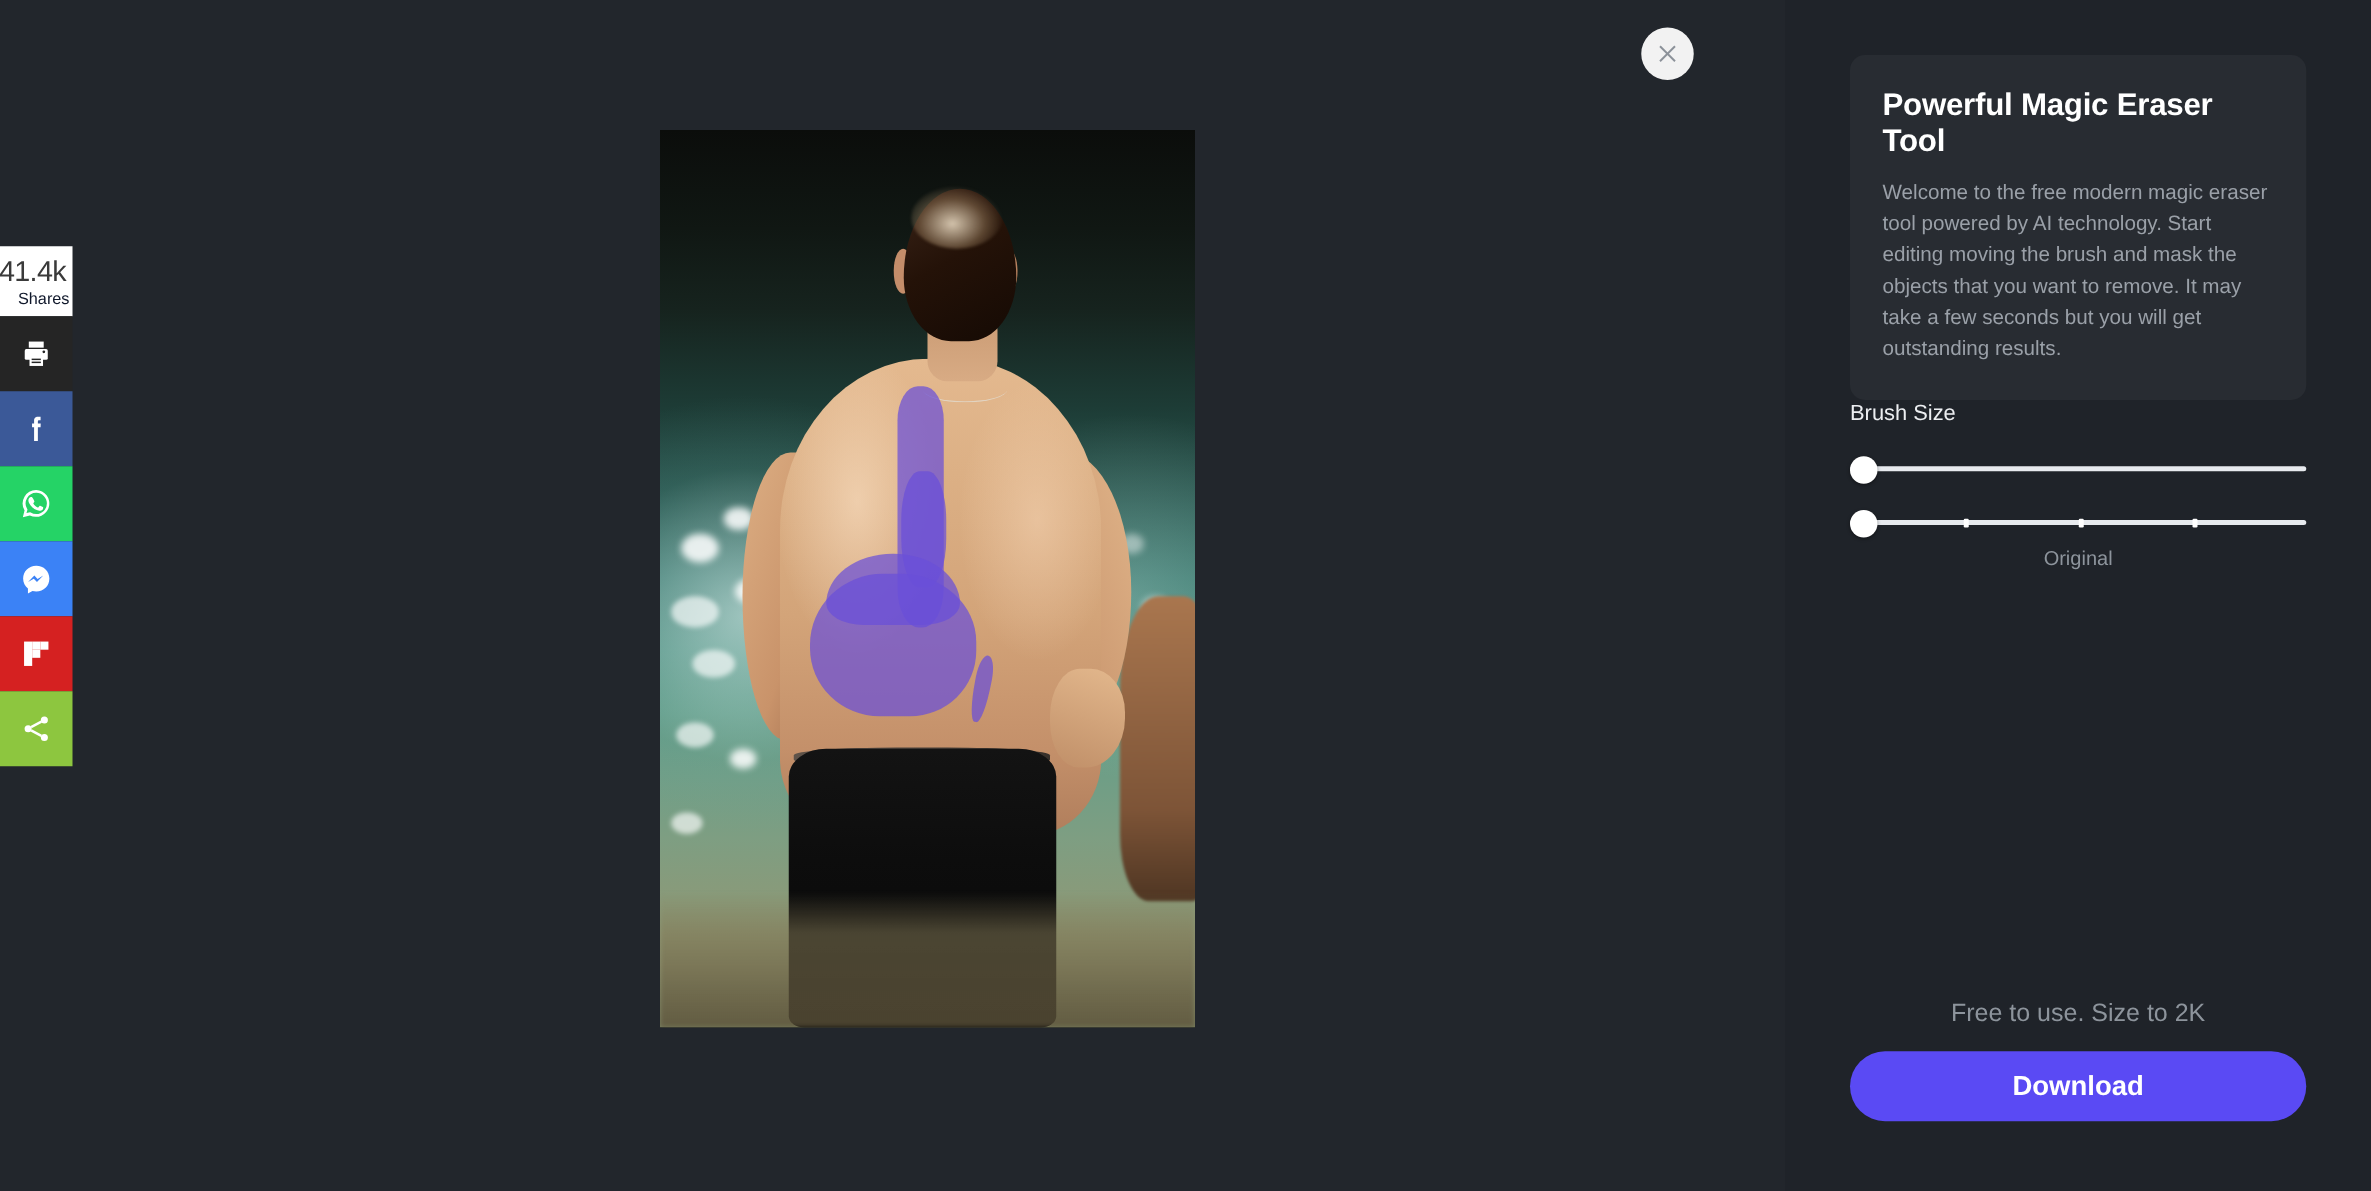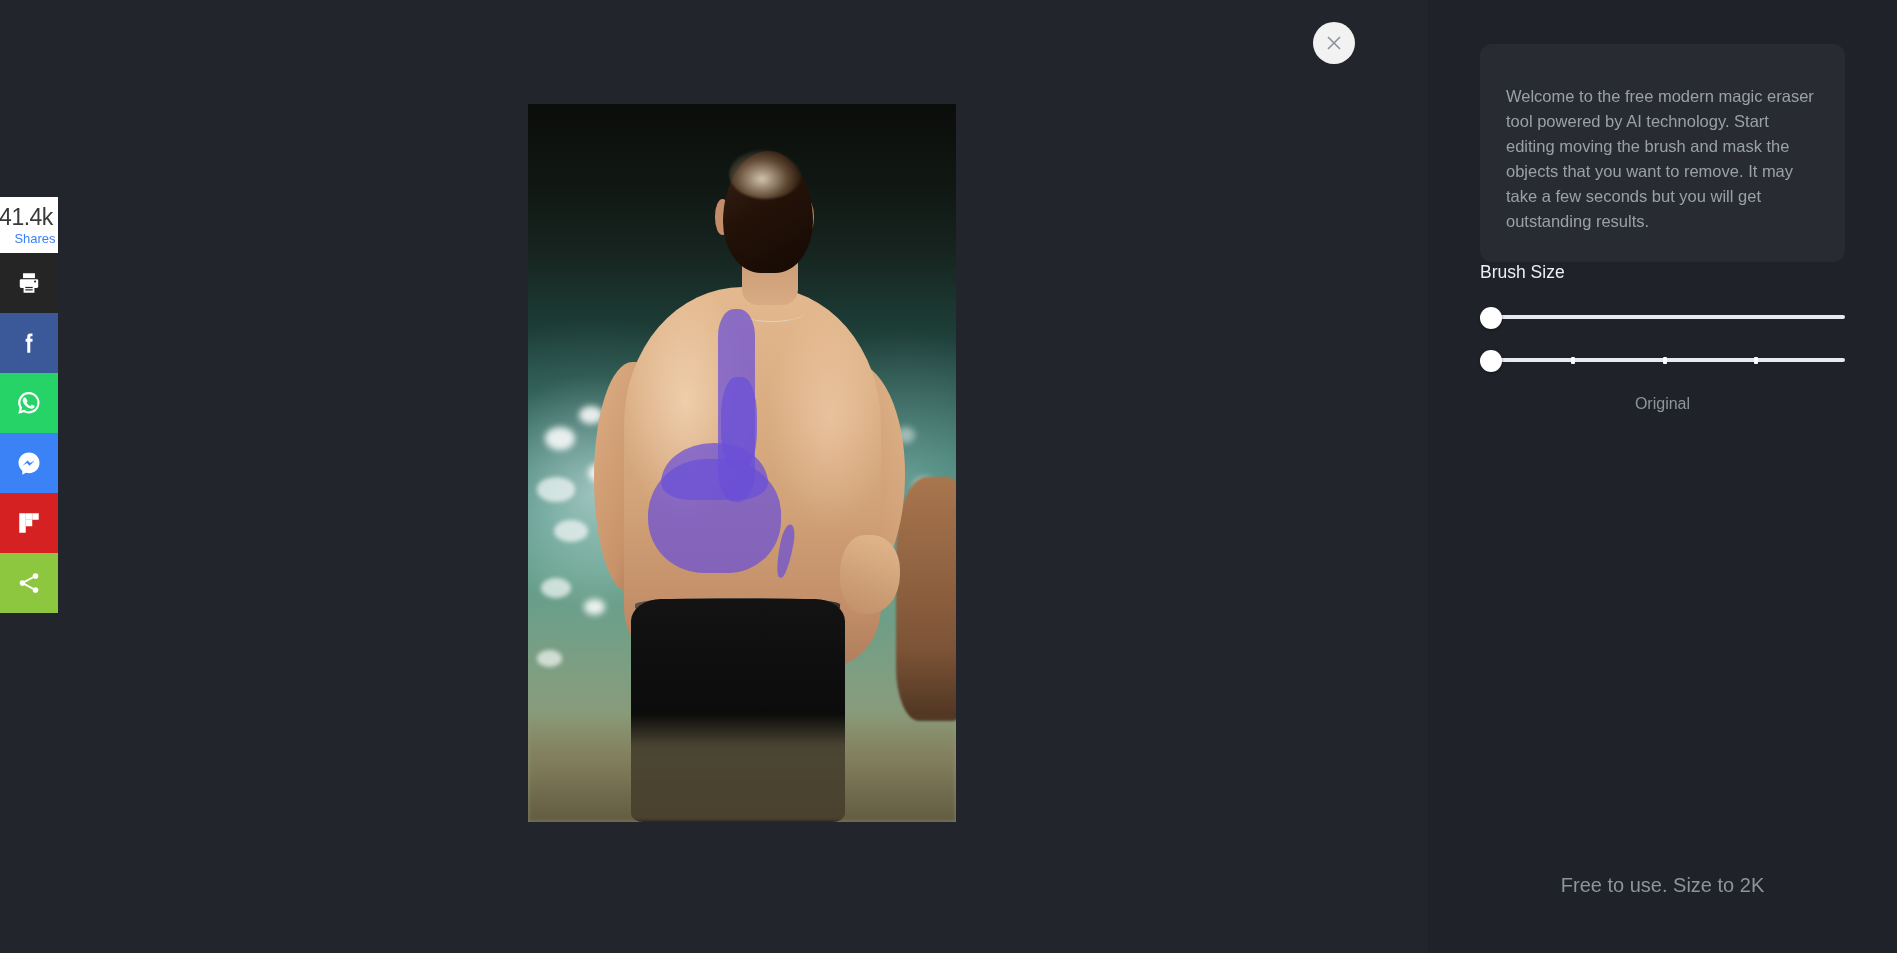--- a/index.html
+++ b/index.html
@@ -18,21 +18,21 @@
     position:absolute;left:0;top:197px;width:58px;z-index:60;
     display:flex;flex-direction:column;
   }
   .share-count{
     background:#ffffff;color:#3a3a3a;
     height:56px;width:58px;
     display:flex;flex-direction:column;align-items:center;justify-content:center;
     line-height:1;
   }
   .share-count .num{font-size:23px;letter-spacing:-.5px;margin-left:-6px;}
-  .share-count .lbl{font-size:13px;margin-top:3px;color:#3b82f6;margin-left:12px;}
+  .share-count .lbl{font-size:13px;margin-top:3px;color:#0f172a;margin-left:12px;}
   .share-btn{
     width:58px;height:60px;
     display:flex;align-items:center;justify-content:center;
     cursor:pointer;
   }
   .share-btn svg{display:block;}
   .sb-print{background:#252525;}
   .sb-facebook{background:#3b5998;}
   .sb-whatsapp{background:#25d366;}
   .sb-messenger{background:#3b82f6;}
@@ -226,21 +226,21 @@
   .btn{
     display:block;width:100%;border:none;cursor:pointer;
     background:#5a4af4;color:#ffffff;
     font-family:inherit;font-weight:bold;
     border-radius:28px;
   }
   .btn-erase{margin-top:46px;height:56px;font-size:22px;}
   .btn-download{margin-top:18px;height:56px;font-size:22px;}
 
   .under-btn{
-    margin-top:26px;text-align:center;
+    margin-top:12px;text-align:center;
     font-size:16px;color:#8d949c;cursor:pointer;
   }
   .footer-area{
     position:absolute;left:52px;right:52px;bottom:56px;
   }
   .footer-note{
     text-align:center;font-size:20px;color:#8d949c;
   }
 </style>
 </head>
@@ -370,20 +370,21 @@
           <line x1="8.2" y1="10.8" x2="15.8" y2="6.7" stroke="#fff" stroke-width="1.8"></line>
           <line x1="8.2" y1="13.2" x2="15.8" y2="17.3" stroke="#fff" stroke-width="1.8"></line>
         </svg>
       </span>
     </div>
   </div>
 
   <div class="sidebar">
 
     <div class="info-card">
+      <div class="info-title">Powerful Magic Eraser Tool</div>
       <div class="info-body">Welcome to the free modern magic eraser tool powered by AI technology. Start editing moving the brush and mask the objects that you want to remove. It may take a few seconds but you will get outstanding results.</div>
     </div>
 
     <div class="control">
       <div class="control-label">Brush Size</div>
       <div class="slider">
         <div class="track"></div>
         <div class="thumb"></div>
       </div>
     </div>
@@ -395,16 +396,17 @@
         <div class="tick" style="left:50%;"></div>
         <div class="tick" style="left:75%;"></div>
         <div class="thumb"></div>
       </div>
     </div>
 
     <div class="under-btn">Original</div>
 
     <div class="footer-area">
       <div class="footer-note">Free to use. Size to 2K</div>
+      <button class="btn btn-download">Download</button>
     </div>
 
   </div>
 </div>
 
 </body></html>

